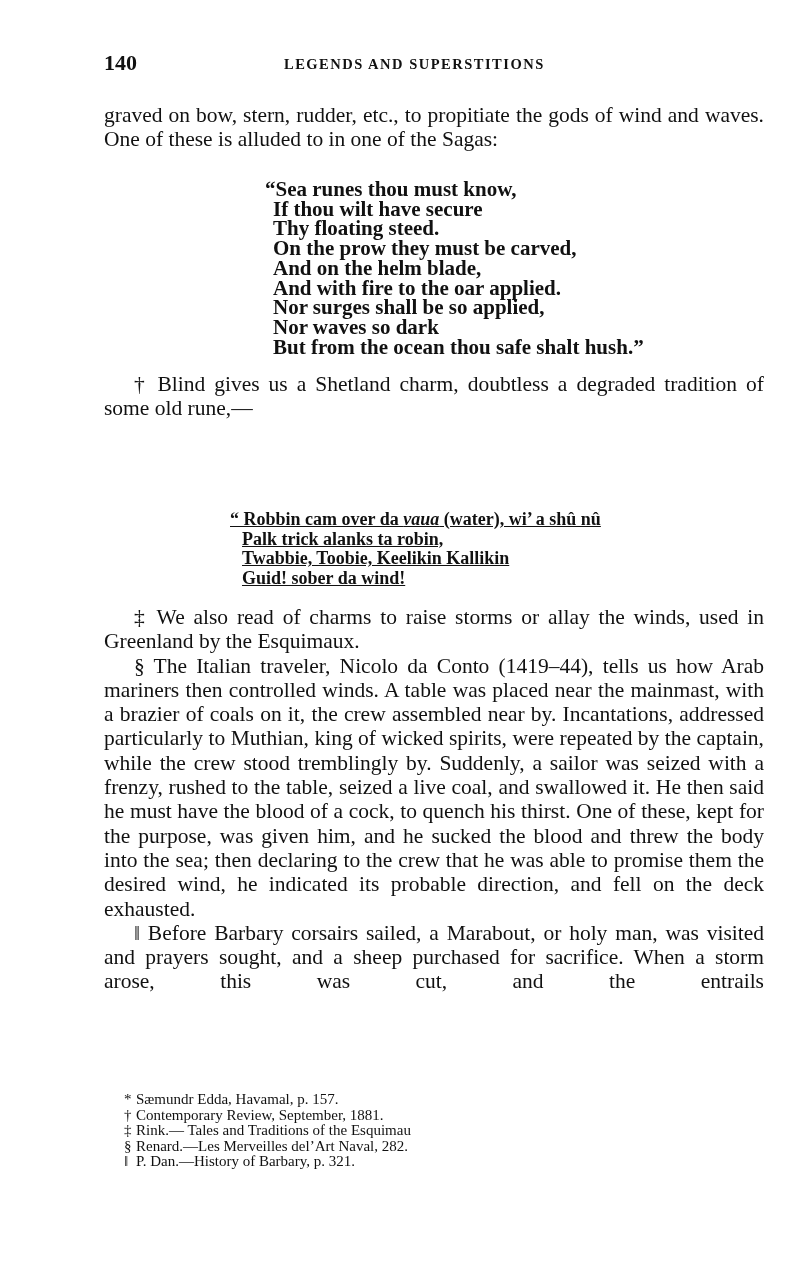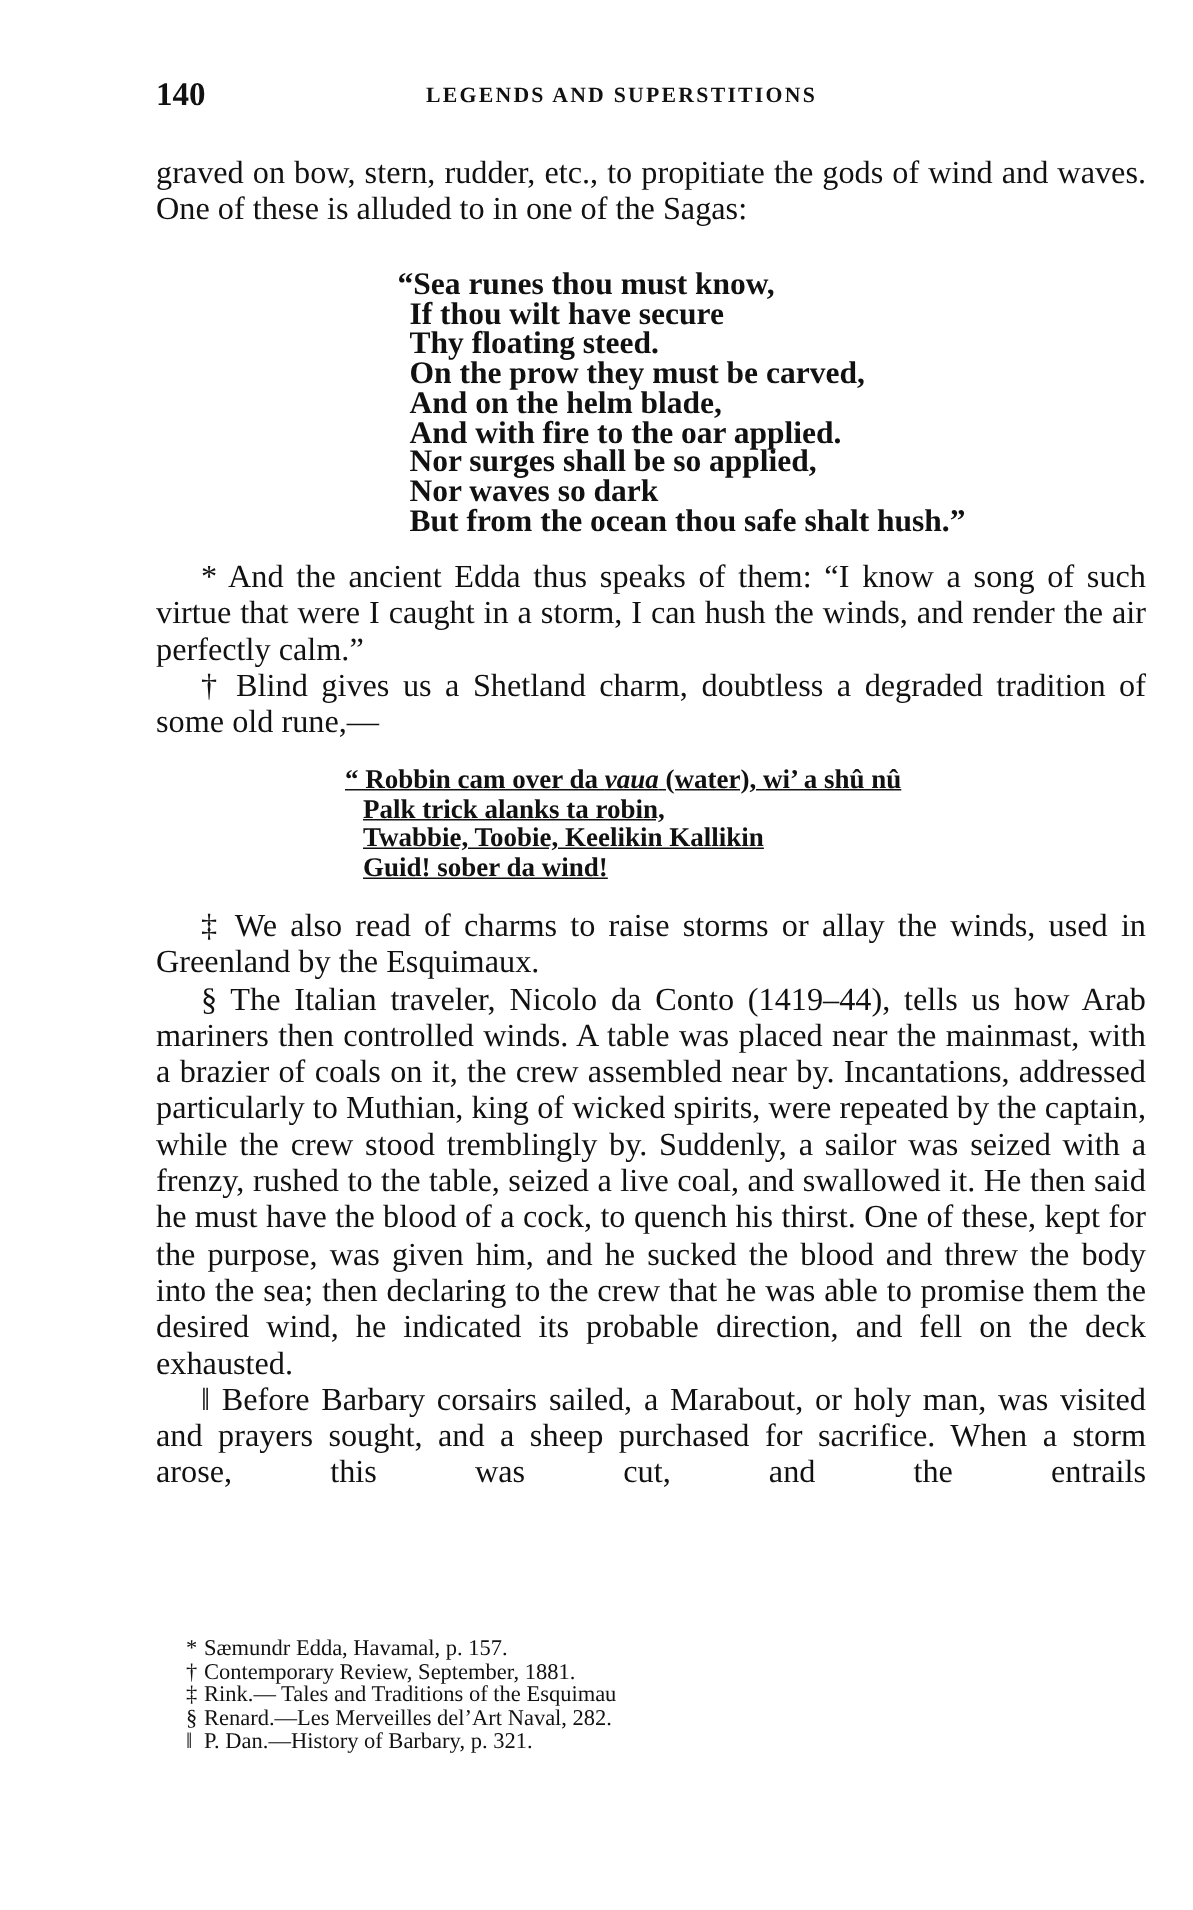--- a/index.html
+++ b/index.html
@@ -40,21 +40,20 @@
     <div class="cont">Thy floating steed.</div>
     <div class="cont">On the prow they must be carved,</div>
     <div class="cont">And on the helm blade,</div>
     <div class="cont">And with fire to the oar applied.</div>
     <div class="cont">Nor surges shall be so applied,</div>
     <div class="cont">Nor waves so dark</div>
     <div class="cont">But from the ocean thou safe shalt hush.”</div>
   </div>
 
   <div class="body-text" style="top:372px;">
-    <p class="indent">* And the ancient Edda thus speaks of them: “I know a song of such virtue that were I caught in a storm, I can hush the winds, and render the air perfectly calm.”</p>
     <p class="indent" style="text-align-last:left;">† Blind gives us a Shetland charm, doubtless a degraded tradition of some old rune,—</p>
   </div>
 
   <div class="verse verse2" style="left:230px; top:510px;">
     <div><span>“ Robbin cam over da </span><em>vaua</em><span> (water), wi’ a shû nû</span></div>
     <div class="cont" style="padding-left:12px;">Palk trick alanks ta robin,</div>
     <div class="cont" style="padding-left:12px;">Twabbie, Toobie, Keelikin  Kallikin</div>
     <div class="cont" style="padding-left:12px;">Guid! sober da wind!</div>
   </div>
 

